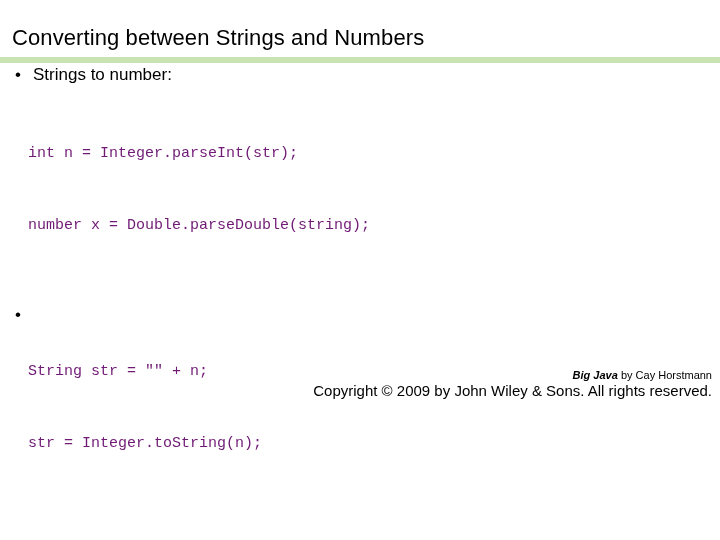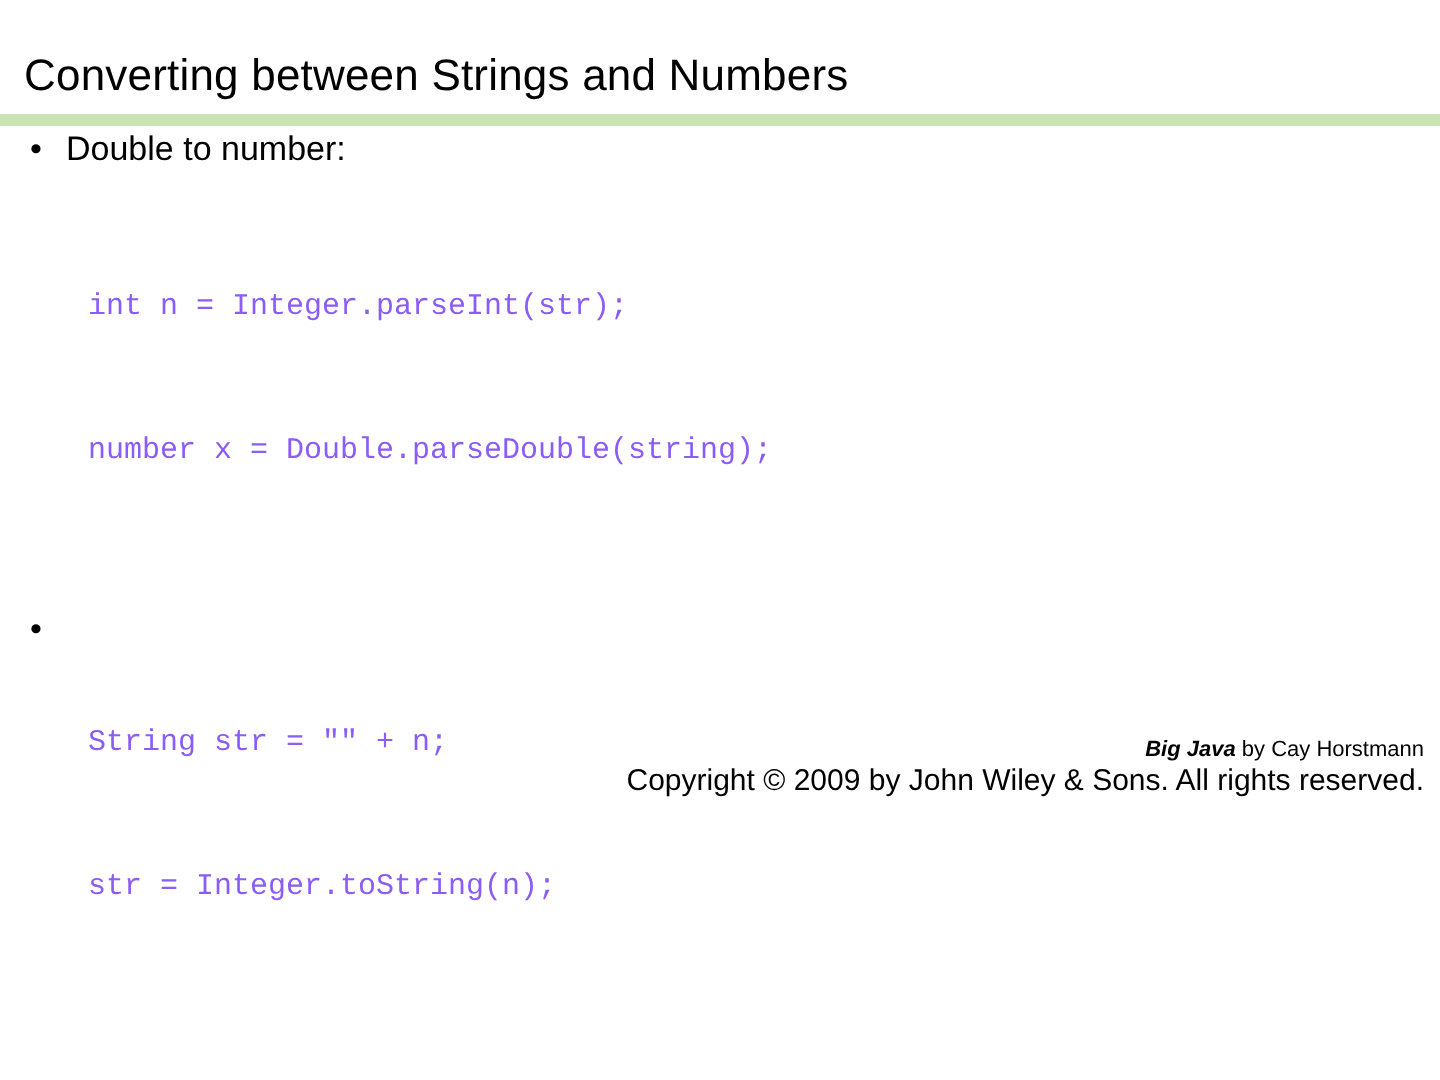--- a/index.html
+++ b/index.html
@@ -72,23 +72,23 @@
     top: 0;
     font-size: 17px;
     line-height: 22px;
     color: #000000;
   }
 
   .code-block {
     font-family: "Liberation Mono", "DejaVu Sans Mono", monospace;
     font-size: 15px;
     line-height: 24px;
-    color: #8b5cf6;
+    color: #701a75;
     white-space: pre;
-    padding-left: 44px;
+    padding-left: 28px;
   }
   .code-line {
     white-space: pre;
   }
 
   .spacer-after-bullet { height: 8px; }
   .spacer-after-code   { height: 18px; }
 
   
   .footer {
@@ -120,21 +120,21 @@
 
   <div class="title-block">
     <div class="slide-title">Converting between Strings and Numbers</div>
     <div class="title-rule"></div>
   </div>
 
   <div class="body-content">
 
     <div class="bullet-item">
       <span class="bullet-mark">•</span>
-      <span>Double to number:</span>
+      <span>Strings to number:</span>
     </div>
     <div class="spacer-after-bullet"></div>
     <div class="code-block">
       <div class="code-line">int n = Integer.parseInt(str);</div>
       <div class="code-line">number x = Double.parseDouble(string);</div>
     </div>
     <div class="spacer-after-code"></div>
 
     <div class="bullet-item">
       <span class="bullet-mark">•</span>

